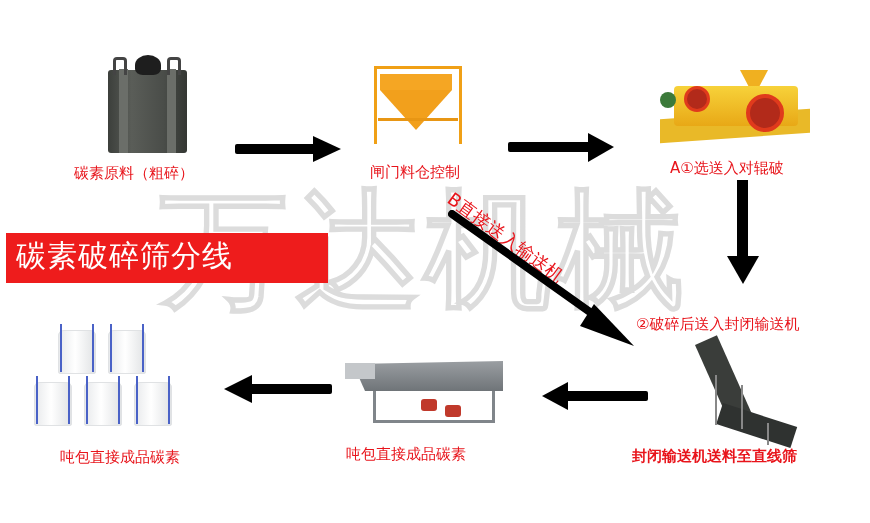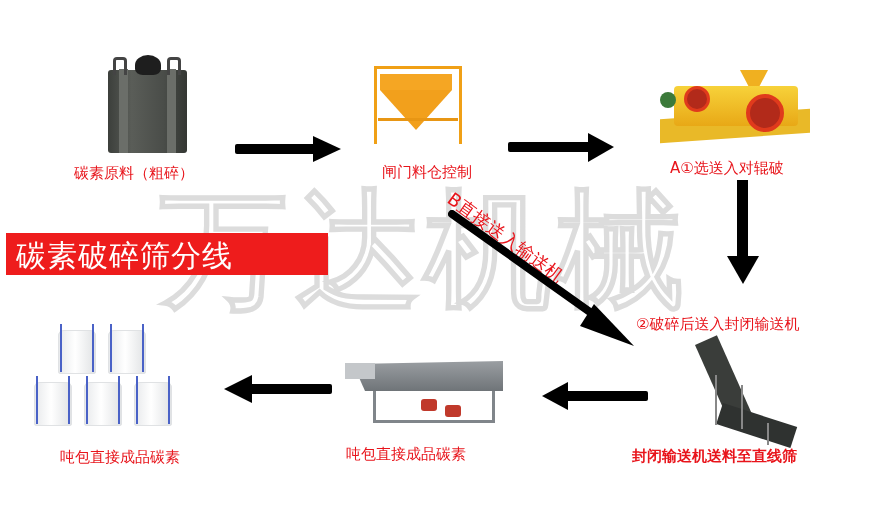--- a/index.html
+++ b/index.html
@@ -10,21 +10,21 @@
     position: absolute; left: 160px; top: 185px; width: 560px; height: 130px;
     font-size: 128px; font-weight: bold; line-height: 130px; letter-spacing: 4px;
     color: transparent; -webkit-text-stroke: 1.3px #dcdcdc; white-space: nowrap;
   }
 
   .label {
     position: absolute; color: #e8141b; font-size: 15px; white-space: nowrap; line-height: 22px;
   }
 
   .title-banner {
-    position: absolute; left: 6px; top: 233px; width: 322px; height: 42px;
+    position: absolute; left: 6px; top: 233px; width: 322px; height: 50px;
     background: #ee1c1c; color: #ffffff; font-size: 30px; line-height: 46px;
     padding-left: 10px; letter-spacing: 1px; white-space: nowrap;
   }
 
   .arrow { position: absolute; }
 
   
   .equip { position: absolute; }
 
   
@@ -88,21 +88,21 @@
   <rect x="2" y="10" width="80" height="10" rx="2" fill="#000"></rect>
   <polygon points="80,2 108,15 80,28" fill="#000"></polygon>
 </svg>
 
 <div class="equip hopper">
   <div class="frame"></div>
   <div class="box"></div>
   <div class="cone"></div>
   <div class="brace"></div>
 </div>
-<div class="label" style="left:382px; top:161px;">闸门料仓控制</div>
+<div class="label" style="left:370px; top:161px;">闸门料仓控制</div>
 
 <svg class="arrow" style="left:506px; top:132px;" width="110" height="32">
   <rect x="2" y="10" width="82" height="10" rx="2" fill="#000"></rect>
   <polygon points="82,1 108,15 82,30" fill="#000"></polygon>
 </svg>
 
 <div class="equip crusher">
   <div class="base"></div>
   <div class="main"></div>
   <div class="feed"></div>

